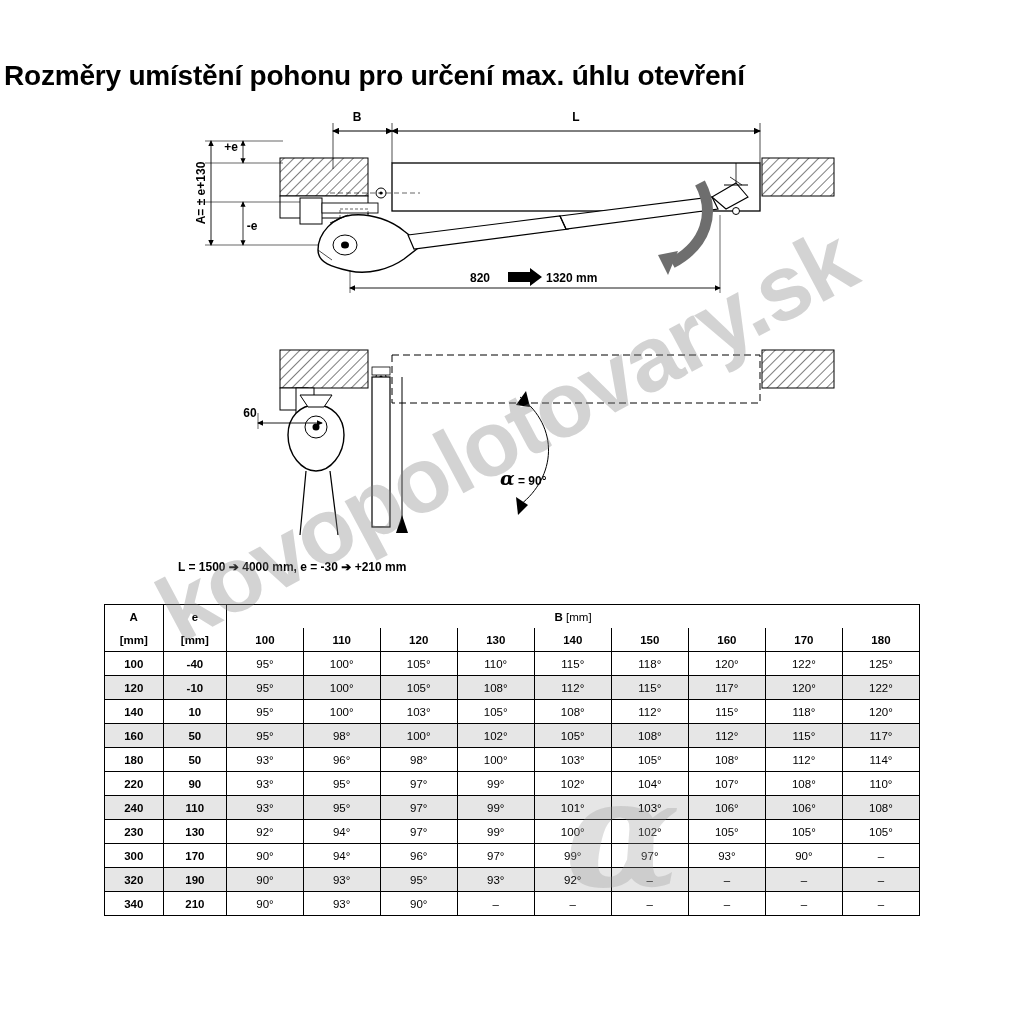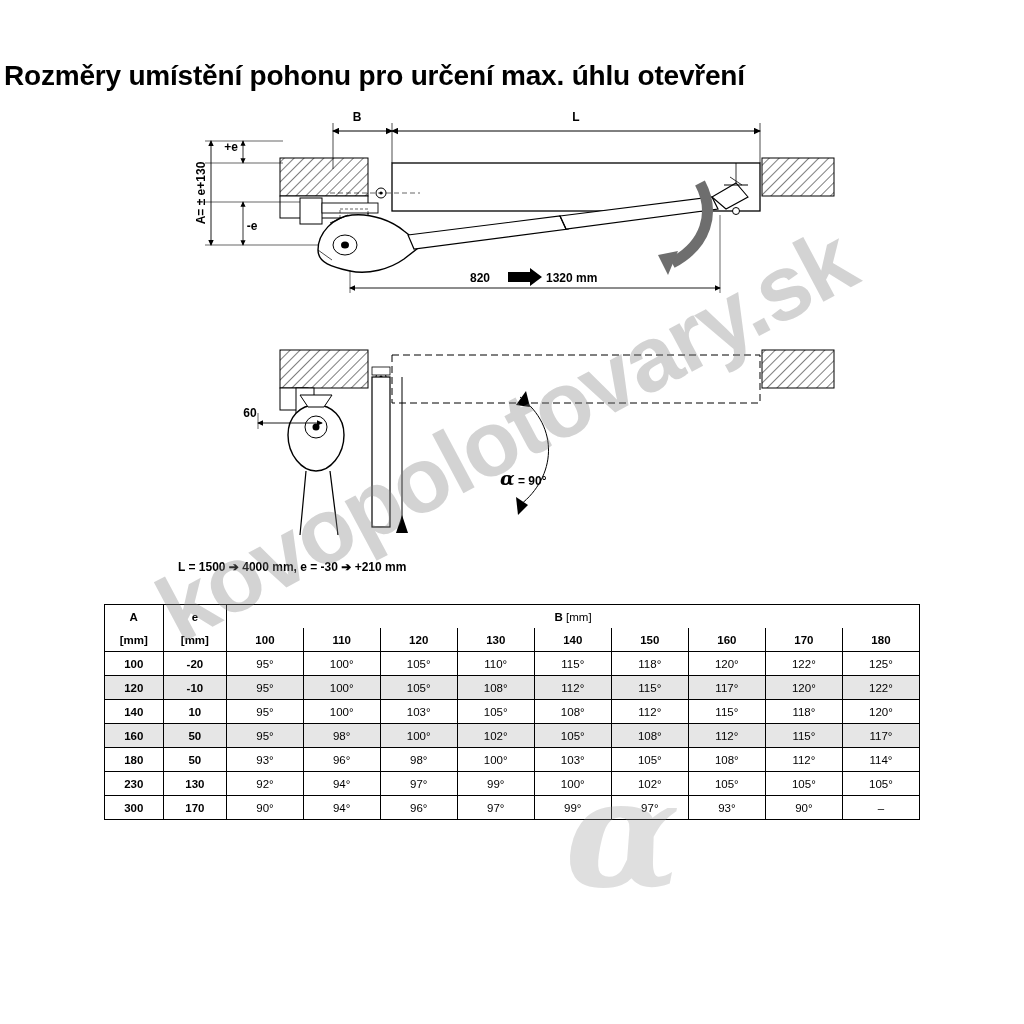--- a/index.html
+++ b/index.html
@@ -222,21 +222,21 @@
           <th class="col-b">140</th>
           <th class="col-b">150</th>
           <th class="col-b">160</th>
           <th class="col-b">170</th>
           <th class="col-b">180</th>
         </tr>
       </thead>
       <tbody id="tbody">
           <tr>
             <td class="col-a">100</td>
-            <td class="col-e">-20</td>
+            <td class="col-e">-40</td>
             <td class="col-b val">95°</td>
             <td class="col-b val">100°</td>
             <td class="col-b val">105°</td>
             <td class="col-b val">110°</td>
             <td class="col-b val">115°</td>
             <td class="col-b val">118°</td>
             <td class="col-b val">120°</td>
             <td class="col-b val">122°</td>
             <td class="col-b val">125°</td>
           </tr>
@@ -286,20 +286,46 @@
             <td class="col-b val">96°</td>
             <td class="col-b val">98°</td>
             <td class="col-b val">100°</td>
             <td class="col-b val">103°</td>
             <td class="col-b val">105°</td>
             <td class="col-b val">108°</td>
             <td class="col-b val">112°</td>
             <td class="col-b val">114°</td>
           </tr>
           <tr>
+            <td class="col-a">220</td>
+            <td class="col-e">90</td>
+            <td class="col-b val">93°</td>
+            <td class="col-b val">95°</td>
+            <td class="col-b val">97°</td>
+            <td class="col-b val">99°</td>
+            <td class="col-b val">102°</td>
+            <td class="col-b val">104°</td>
+            <td class="col-b val">107°</td>
+            <td class="col-b val">108°</td>
+            <td class="col-b val">110°</td>
+          </tr>
+          <tr class="shaded">
+            <td class="col-a">240</td>
+            <td class="col-e">110</td>
+            <td class="col-b val">93°</td>
+            <td class="col-b val">95°</td>
+            <td class="col-b val">97°</td>
+            <td class="col-b val">99°</td>
+            <td class="col-b val">101°</td>
+            <td class="col-b val">103°</td>
+            <td class="col-b val">106°</td>
+            <td class="col-b val">106°</td>
+            <td class="col-b val">108°</td>
+          </tr>
+          <tr>
             <td class="col-a">230</td>
             <td class="col-e">130</td>
             <td class="col-b val">92°</td>
             <td class="col-b val">94°</td>
             <td class="col-b val">97°</td>
             <td class="col-b val">99°</td>
             <td class="col-b val">100°</td>
             <td class="col-b val">102°</td>
             <td class="col-b val">105°</td>
             <td class="col-b val">105°</td>
@@ -311,17 +337,43 @@
             <td class="col-b val">90°</td>
             <td class="col-b val">94°</td>
             <td class="col-b val">96°</td>
             <td class="col-b val">97°</td>
             <td class="col-b val">99°</td>
             <td class="col-b val">97°</td>
             <td class="col-b val">93°</td>
             <td class="col-b val">90°</td>
             <td class="col-b val">–</td>
           </tr>
+          <tr class="shaded">
+            <td class="col-a">320</td>
+            <td class="col-e">190</td>
+            <td class="col-b val">90°</td>
+            <td class="col-b val">93°</td>
+            <td class="col-b val">95°</td>
+            <td class="col-b val">93°</td>
+            <td class="col-b val">92°</td>
+            <td class="col-b val">–</td>
+            <td class="col-b val">–</td>
+            <td class="col-b val">–</td>
+            <td class="col-b val">–</td>
+          </tr>
+          <tr>
+            <td class="col-a">340</td>
+            <td class="col-e">210</td>
+            <td class="col-b val">90°</td>
+            <td class="col-b val">93°</td>
+            <td class="col-b val">90°</td>
+            <td class="col-b val">–</td>
+            <td class="col-b val">–</td>
+            <td class="col-b val">–</td>
+            <td class="col-b val">–</td>
+            <td class="col-b val">–</td>
+            <td class="col-b val">–</td>
+          </tr>
         </tbody>
     </table>
   </div>
 
 </div>
 
 </body></html>

